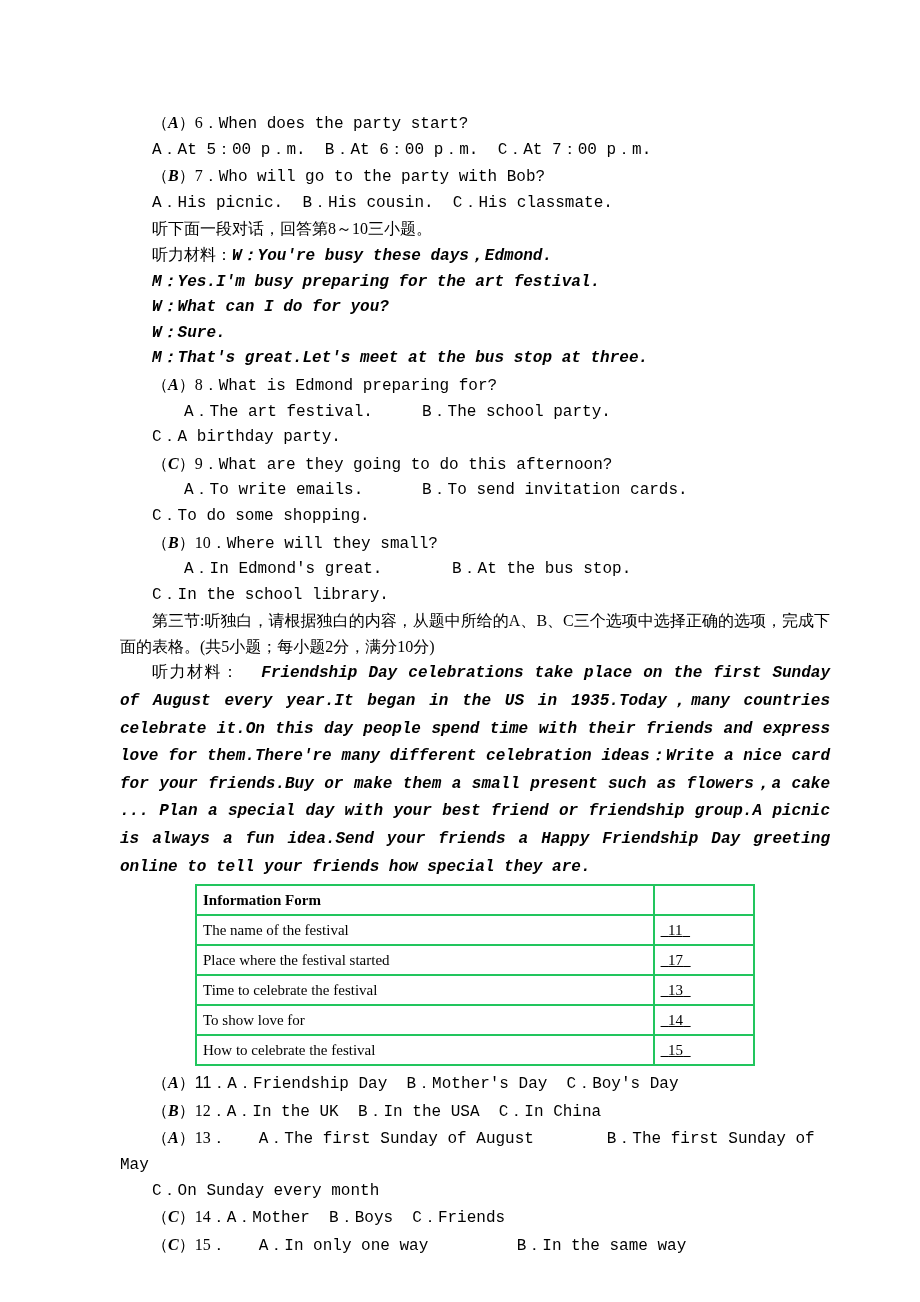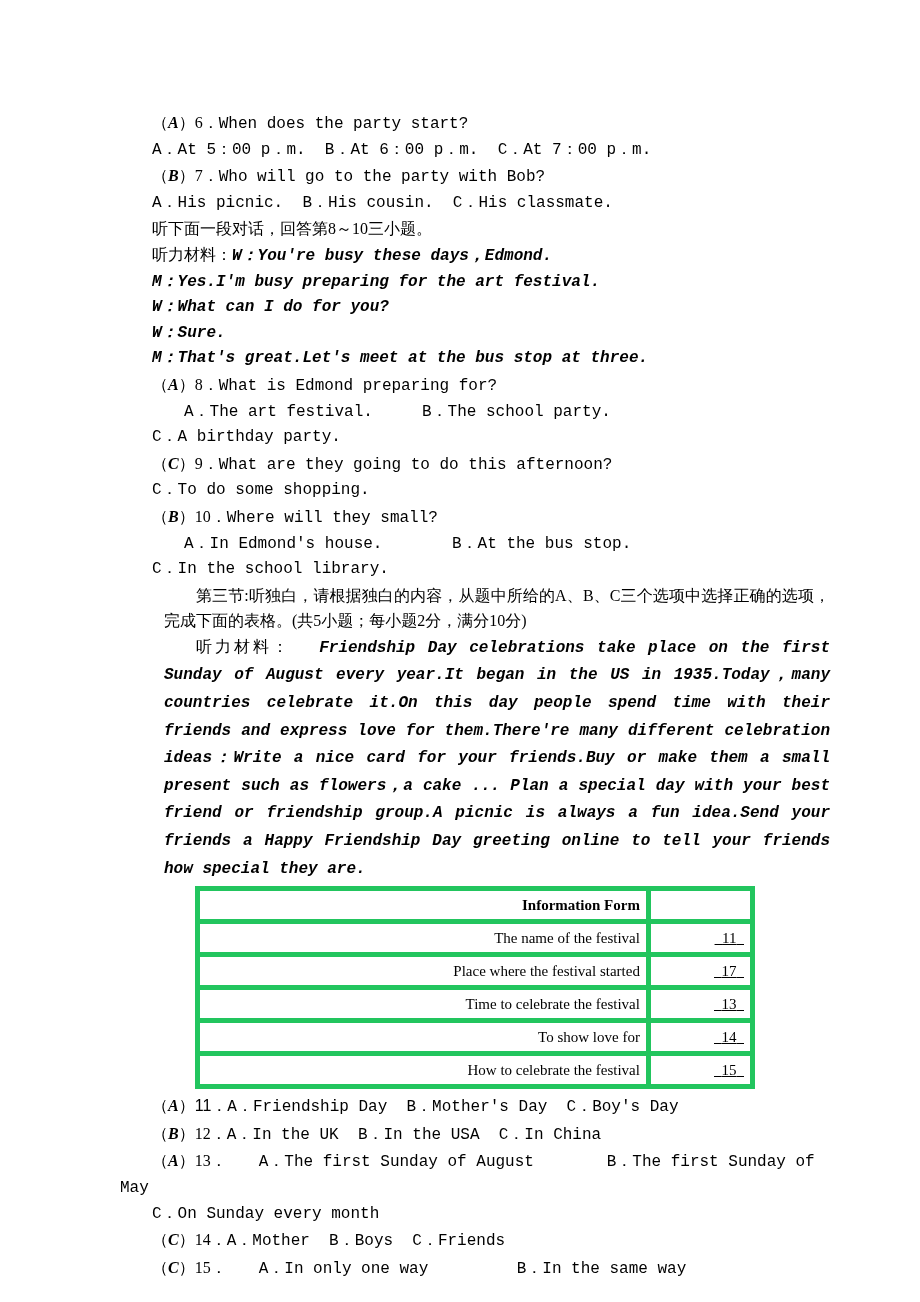--- a/index.html
+++ b/index.html
@@ -28,30 +28,29 @@
   }
   .bolditalic {
     font-weight: bold;
     font-style: italic;
   }
   .para {
     margin: 0;
   }
   .passage {
     text-align: justify;
-    margin-left: 44px;
   }
   table {
     border-collapse: collapse;
     margin: 4px auto 4px auto;
     width: 560px;
   }
   th, td {
-    border: 5px solid #22c55e;
-    text-align: right;
+    border: 2px solid #22c55e;
+    text-align: left;
     padding: 2px 6px;
     font-size: 15px;
   }
   th {
     font-weight: bold;
   }
   .under {
     text-decoration: underline;
   }
 </style>
@@ -88,27 +87,30 @@
     <span>（</span><span class="bolditalic">A</span><span>）8．</span><span class="mono">What is Edmond preparing for?</span>
   </p>
   <div class="para indent mono">
     <span style="display:inline-block;width:270px">A．The art festival.</span><span>B．The school party.</span>
   </div>
   <p class="para indent mono">C．A birthday party.</p>
 
   <p class="para indent">
     <span>（</span><span class="bolditalic">C</span><span>）9．</span><span class="mono">What are they going to do this afternoon?</span>
   </p>
+  <div class="para indent mono">
+    <span style="display:inline-block;width:270px">A．To write e­mails.</span><span>B．To send invitation cards.</span>
+  </div>
   <p class="para indent mono">C．To do some shopping.</p>
 
   <p class="para indent">
     <span>（</span><span class="bolditalic">B</span><span>）10．</span><span class="mono">Where will they small?</span>
   </p>
   <div class="para indent mono">
-    <span style="display:inline-block;width:300px">A．In Edmond's house.</span><span>B．At the bus stop.</span>
+    <span style="display:inline-block;width:300px">A．In Edmond's great.</span><span>B．At the bus stop.</span>
   </div>
   <p class="para indent mono">C．In the school library.</p>
 
   <p class="para passage" style="text-indent:2em">第三节:听独白，请根据独白的内容，从题中所给的A、B、C三个选项中选择正确的选项，完成下面的表格。(共5小题；每小题2分，满分10分)</p>
 
   <p class="para passage" style="text-indent:2em">
     <span>听力材料：</span>&nbsp;&nbsp;&nbsp;&nbsp;<span class="bolditalic mono">Friendship Day celebrations take place on the first Sunday of August every year.It began in the US in 1935.Today，many countries celebrate it.On this day people spend time with their friends and express love for them.There're many different celebration ideas：Write a nice card for your friends.Buy or make them a small present such as flowers，a cake ... Plan a special day with your best friend or friendship group.A picnic is always a fun idea.Send your friends a Happy Friendship Day greeting online to tell your friends how special they are.</span>
   </p>
 
   <table>

